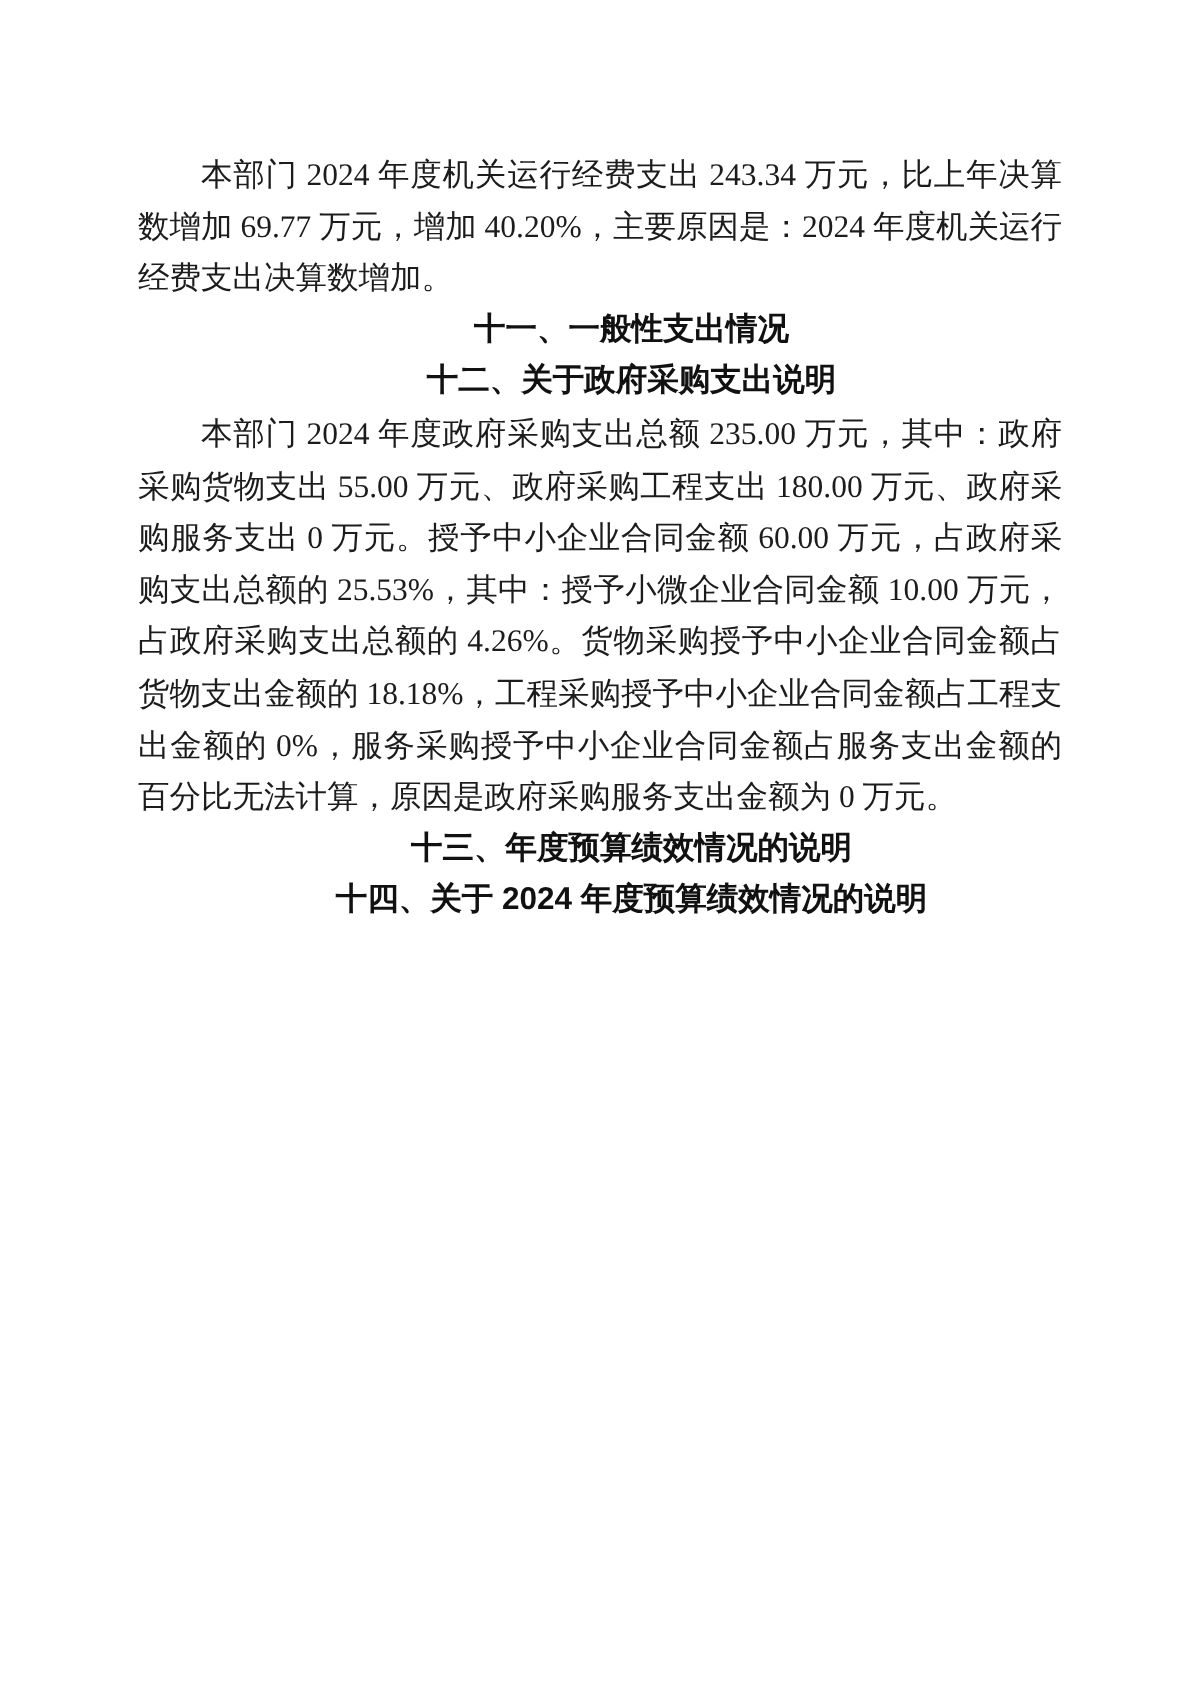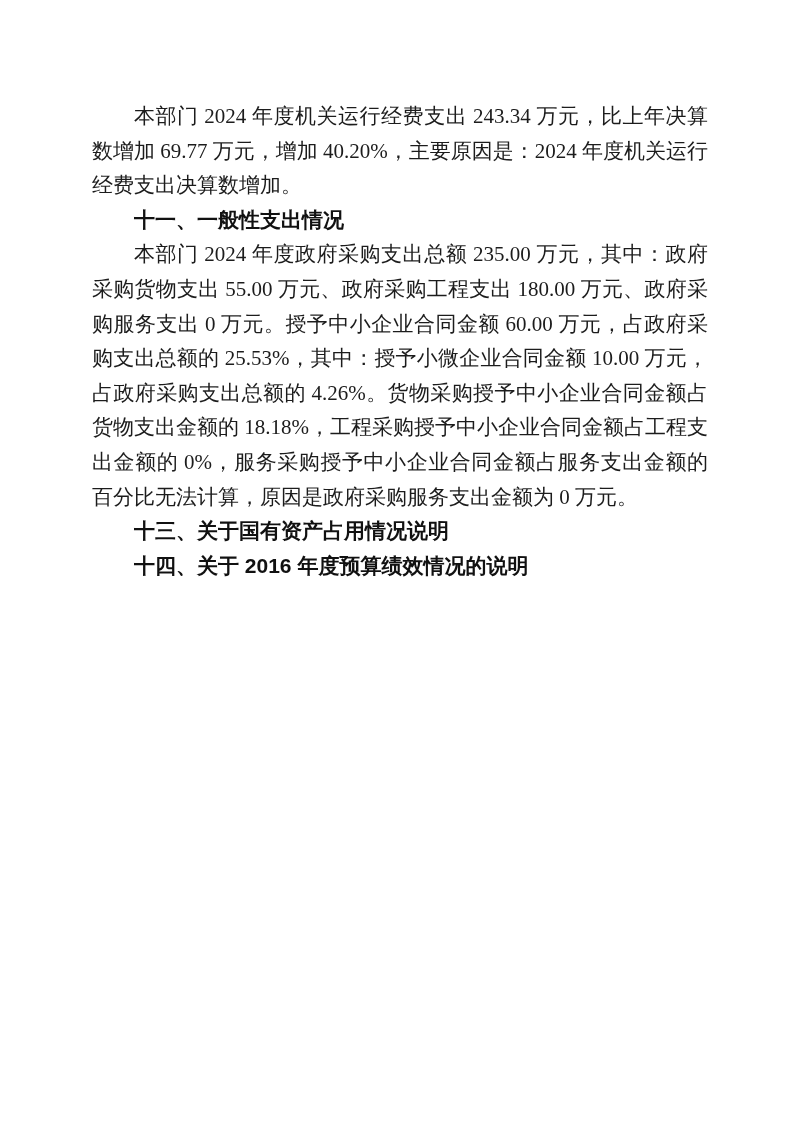--- a/index.html
+++ b/index.html
@@ -32,28 +32,29 @@
     font-weight: normal;
     word-break: break-word;
   }
   .heading {
     margin: 0;
     font-family: "Liberation Sans", sans-serif;
     font-size: 21px;
     line-height: 34.6px;
     font-weight: bold;
     text-indent: 2em;
-    text-align: left;
+    text-align: center;
     color: #111111;
   }
 </style>
 </head>
 <body>
 
 <div class="page">
   <div class="content">
     <p class="para">本部门 2024 年度机关运行经费支出 243.34 万元，比上年决算数增加 69.77 万元，增加 40.20%，主要原因是：2024 年度机关运行经费支出决算数增加。</p>
     <h2 class="heading">十一、一般性支出情况</h2>
+    <h2 class="heading">十二、关于政府采购支出说明</h2>
     <p class="para">本部门 2024 年度政府采购支出总额 235.00 万元，其中：政府采购货物支出 55.00 万元、政府采购工程支出 180.00 万元、政府采购服务支出 0 万元。授予中小企业合同金额 60.00 万元，占政府采购支出总额的 25.53%，其中：授予小微企业合同金额 10.00 万元，占政府采购支出总额的 4.26%。货物采购授予中小企业合同金额占货物支出金额的 18.18%，工程采购授予中小企业合同金额占工程支出金额的 0%，服务采购授予中小企业合同金额占服务支出金额的百分比无法计算，原因是政府采购服务支出金额为 0 万元。</p>
-    <h2 class="heading">十三、关于国有资产占用情况说明</h2>
-    <h2 class="heading">十四、关于 2016 年度预算绩效情况的说明</h2>
+    <h2 class="heading">十三、年度预算绩效情况的说明</h2>
+    <h2 class="heading">十四、关于 2024 年度预算绩效情况的说明</h2>
   </div>
 </div>
 
 </body></html>

